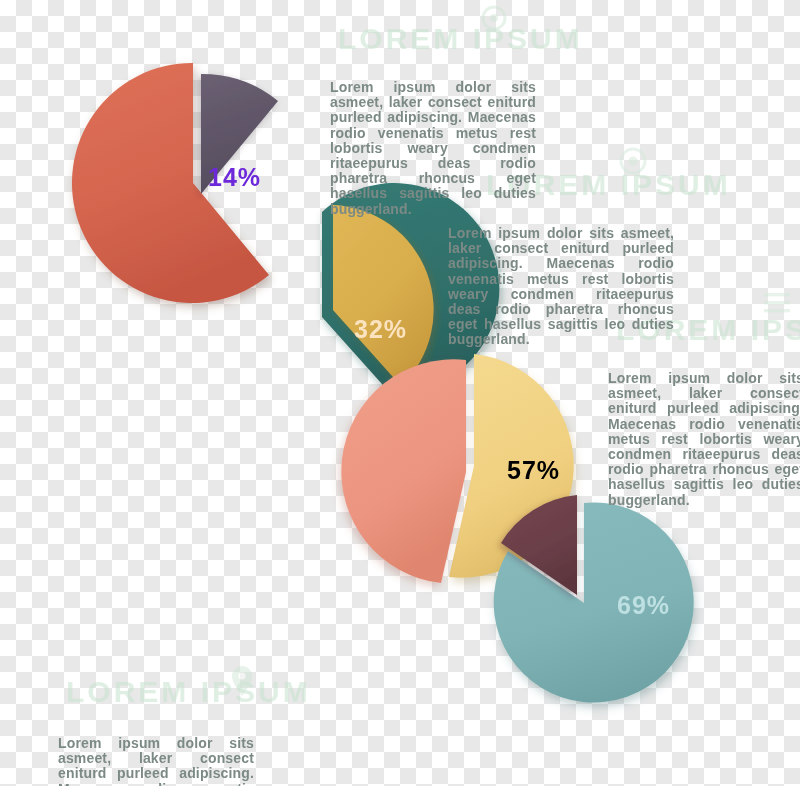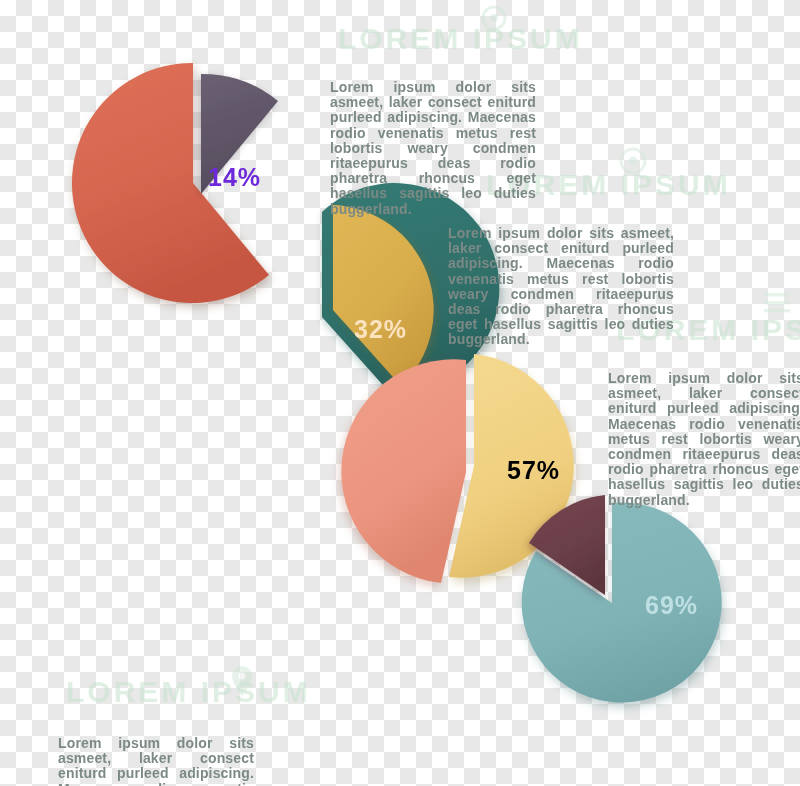--- a/index.html
+++ b/index.html
@@ -205,21 +205,21 @@
         <path d="M 122 118 L 122 6 A 112 112 0 0 1 97 229 Z" fill="url(#g3a)"></path>
       </g>
 
       <g filter="url(#sh3b)">
         <path d="M 114 124 L 114 12 A 112 112 0 0 0 89 235 Z" fill="url(#g3b)"></path>
       </g>
     </svg>
     <div class="pie-label" style="left:155px; top:108px; color:#000000;">57%</div>
   </div>
 
-  <div class="pie" style="left:500px; top:495px;">
+  <div class="pie" style="left:472px; top:495px;">
     <svg width="230" height="230" viewBox="0 0 230 230" aria-hidden="true">
       <defs>
         <linearGradient id="g4a" x1="0.2" y1="0" x2="0.5" y2="1">
           <stop offset="0%" stop-color="#87babc"></stop>
           <stop offset="60%" stop-color="#7fb3b5"></stop>
           <stop offset="100%" stop-color="#6fa3a5"></stop>
         </linearGradient>
         <linearGradient id="g4b" x1="0.1" y1="0" x2="0.5" y2="1">
           <stop offset="0%" stop-color="#74454f"></stop>
           <stop offset="60%" stop-color="#6b3f48"></stop>

